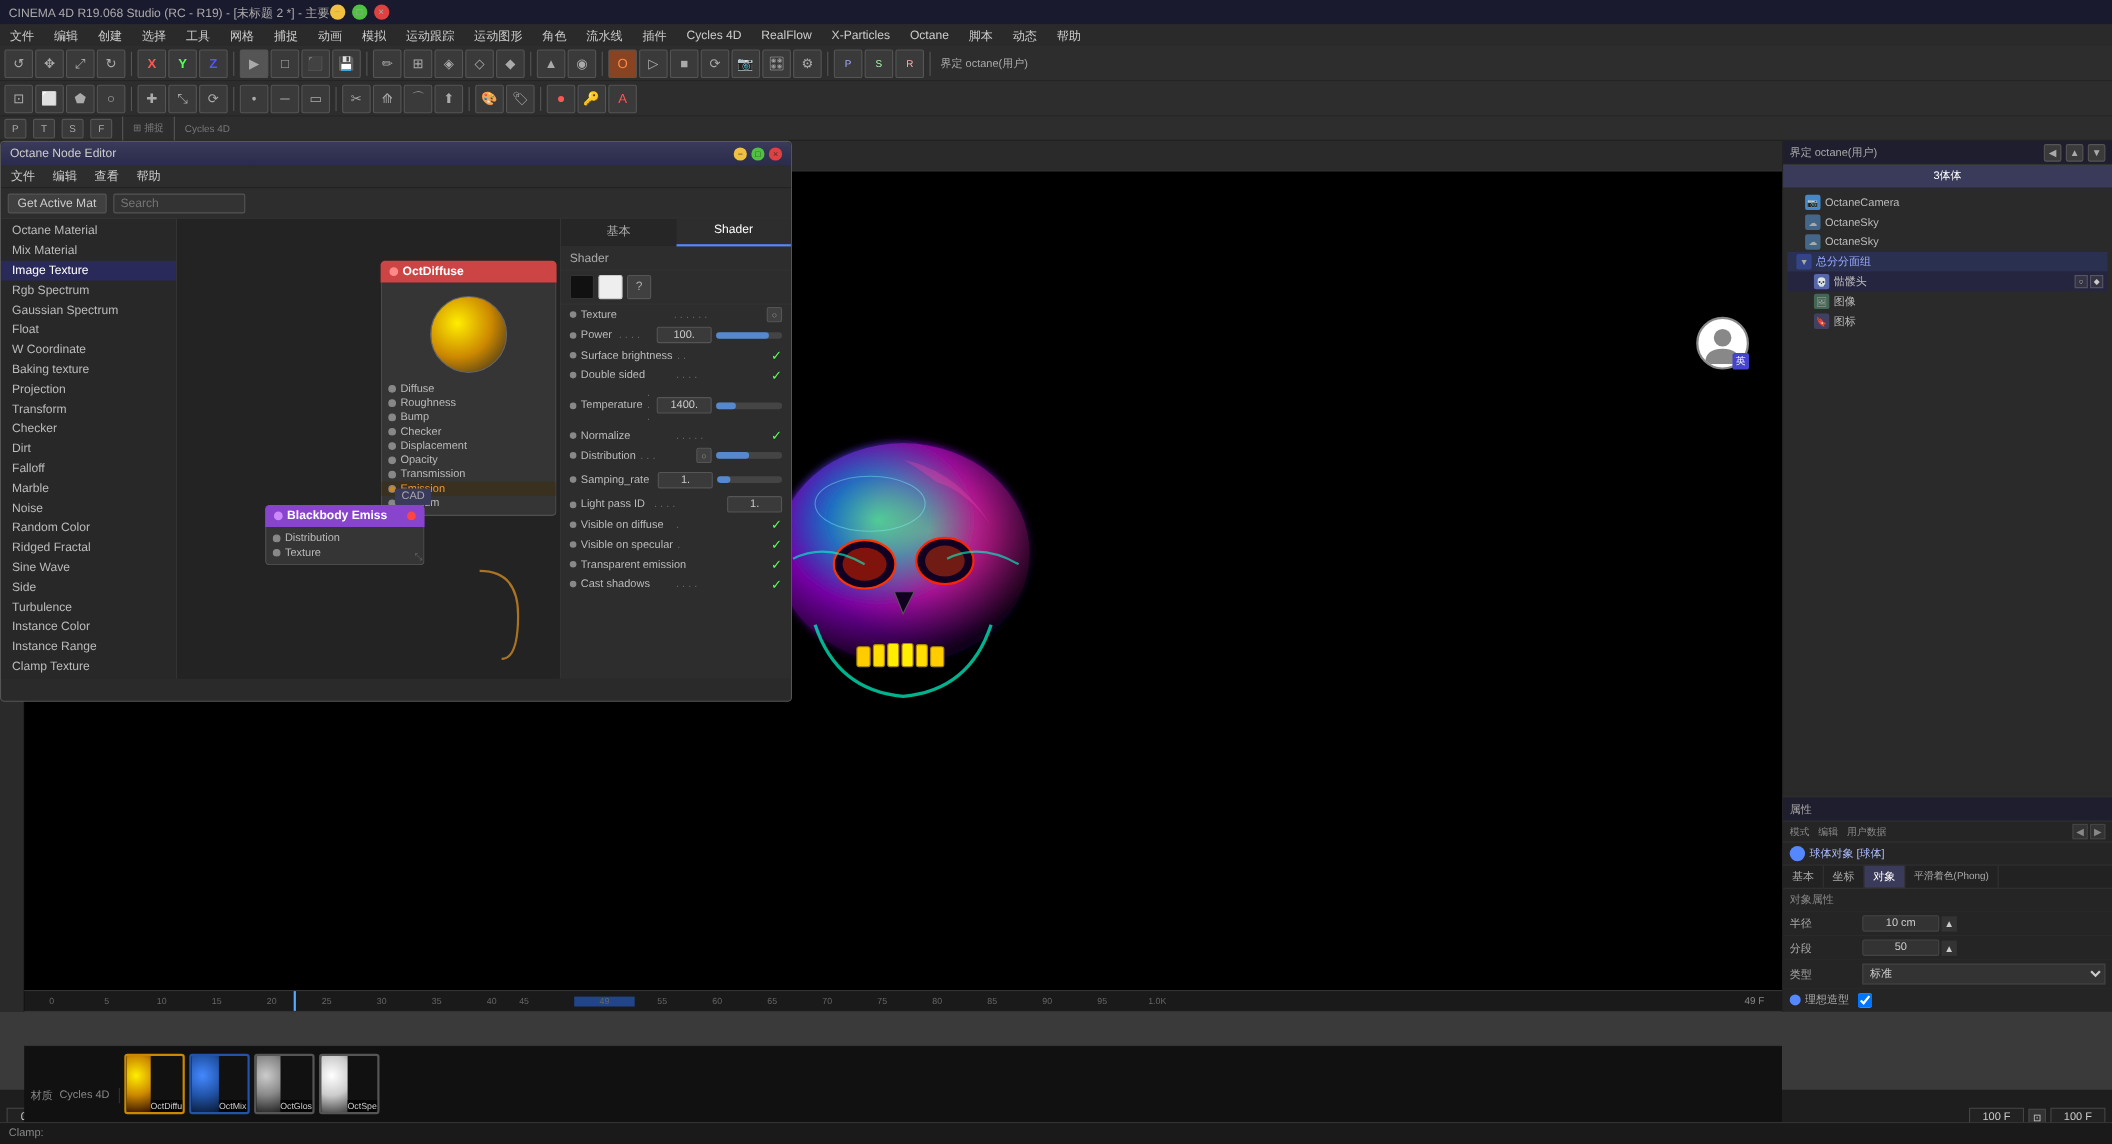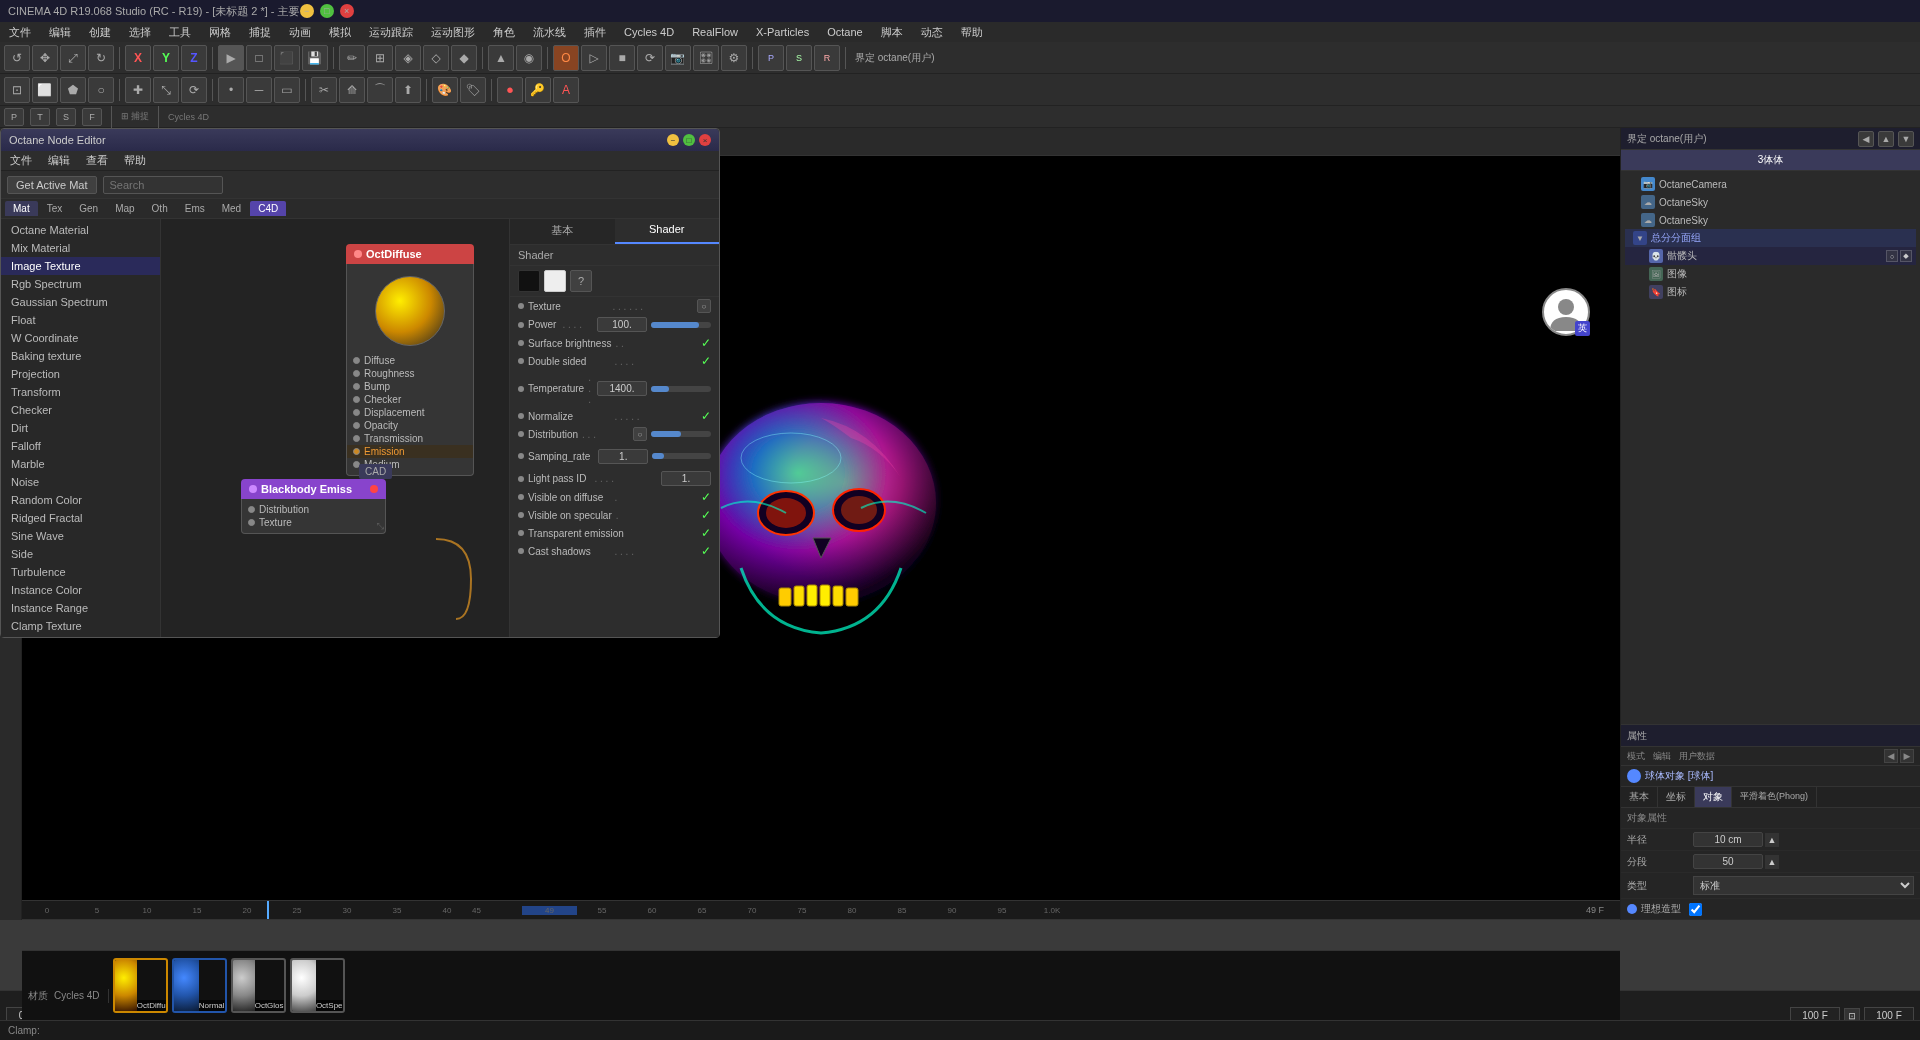--- a/index.html
+++ b/index.html
@@ -776,30 +776,20 @@
       <span class="menu-item">编辑</span>
       <span class="menu-item">查看</span>
       <span class="menu-item">帮助</span>
     </div>
 
     <div class="node-editor-toolbar">
       <button class="ne-toolbar-btn">Get Active Mat</button>
       <input class="ne-search" type="text" placeholder="Search" style="">
     </div>
 
-    <div class="node-editor-tabs">
-      <div class="ne-tab active">Mat</div>
-      <div class="ne-tab">Tex</div>
-      <div class="ne-tab">Gen</div>
-      <div class="ne-tab">Map</div>
-      <div class="ne-tab">Oth</div>
-      <div class="ne-tab">Ems</div>
-      <div class="ne-tab">Med</div>
-      <div class="ne-tab" style="background:#5544aa;color:#fff;">C4D</div>
-    </div>
 
     <div class="node-editor-body">
 
       <div class="node-list">
         <div class="node-list-item">Octane Material</div>
         <div class="node-list-item">Mix Material</div>
         <div class="node-list-item selected">Image Texture</div>
         <div class="node-list-item">Rgb Spectrum</div>
         <div class="node-list-item">Gaussian Spectrum</div>
         <div class="node-list-item">Float</div>
@@ -824,21 +814,21 @@
 
       </div>
 
       <div class="node-canvas">
 
         <svg class="connections">
 
           <path d="M 275 320 Q 310 320 310 360 Q 310 400 295 400" stroke="#cc8822" stroke-width="2" fill="none" opacity="0.8"></path>
         </svg>
 
-        <div class="node-box" style="left:185px;top:25px;width:128px;">
+        <div class="node-box" style="left:185px;top:38px;width:160px;">
           <div class="node-header" style="background:#cc4444;">
             <div class="node-dot" style="background:#ff8888;"></div>
             <span>OctDiffuse</span>
           </div>
           <div class="node-body">
 
             <div class="node-thumb"></div>
 
             <div class="node-port-row">
               <div class="port-dot" style="background:#888;"></div>
@@ -1309,21 +1299,21 @@
     <span style="font-size:10px;color:#888;">Cycles 4D</span>
   </div>
 
   <div class="mat-thumb" style="border-color:#cc8800;">
     <div style="width:100%;height:100%;background:radial-gradient(circle at 40% 35%, #ffee00, #cc8800, #331100);"></div>
     <div class="mat-label">OctDiffu</div>
   </div>
 
   <div class="mat-thumb" style="border-color:#2255aa;">
     <div style="width:100%;height:100%;background:radial-gradient(circle at 40% 35%, #4488ff, #2255aa, #0a1a33);"></div>
-    <div class="mat-label">Normal</div>
+    <div class="mat-label">OctMix</div>
   </div>
 
   <div class="mat-thumb">
     <div style="width:100%;height:100%;background:radial-gradient(circle at 40% 35%, #cccccc, #888888, #222222);"></div>
     <div class="mat-label">OctGlos</div>
   </div>
 
   <div class="mat-thumb">
     <div style="width:100%;height:100%;background:radial-gradient(circle at 40% 35%, #ffffff, #cccccc, #444444);"></div>
     <div class="mat-label">OctSpe</div>

